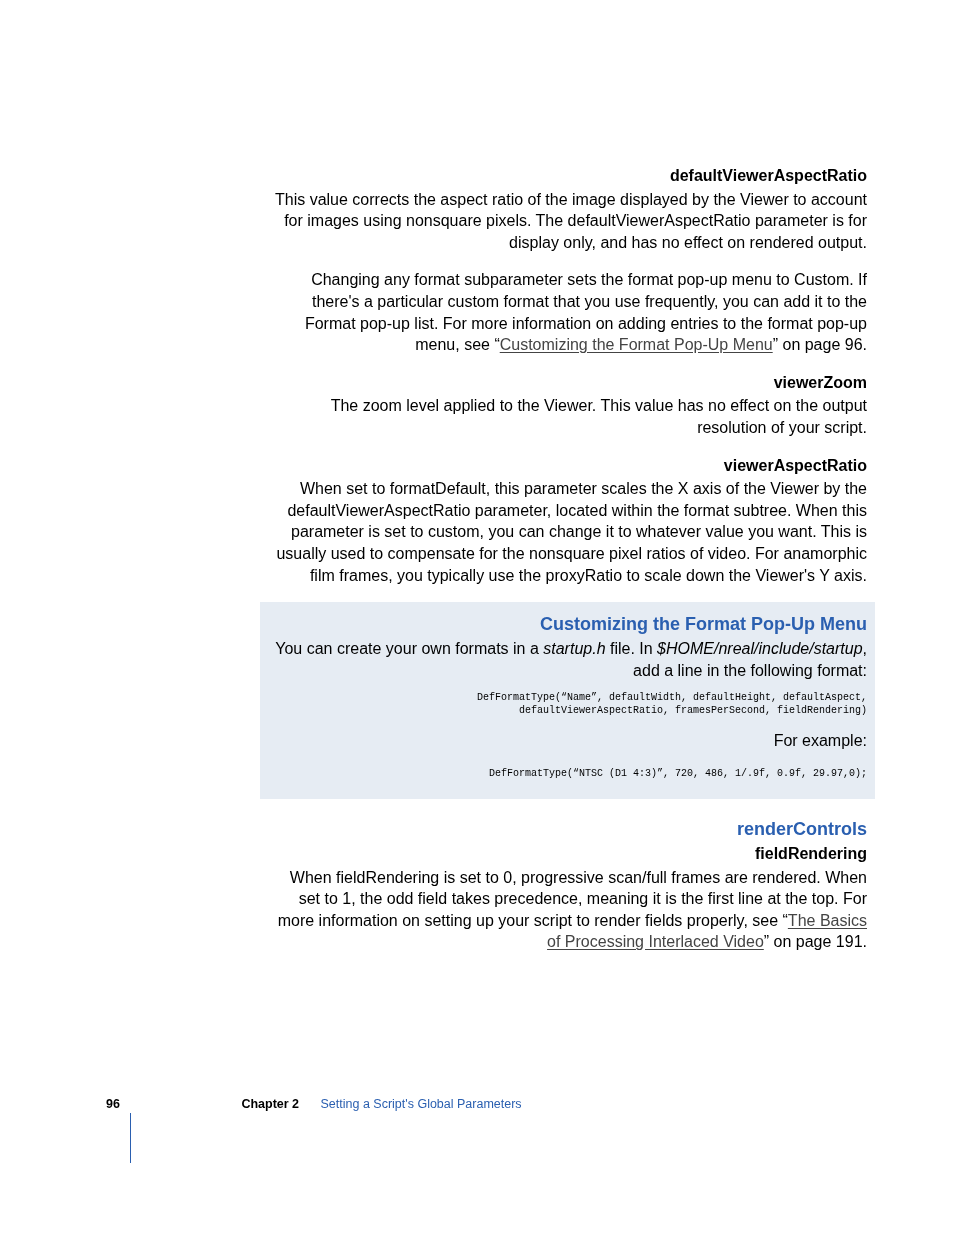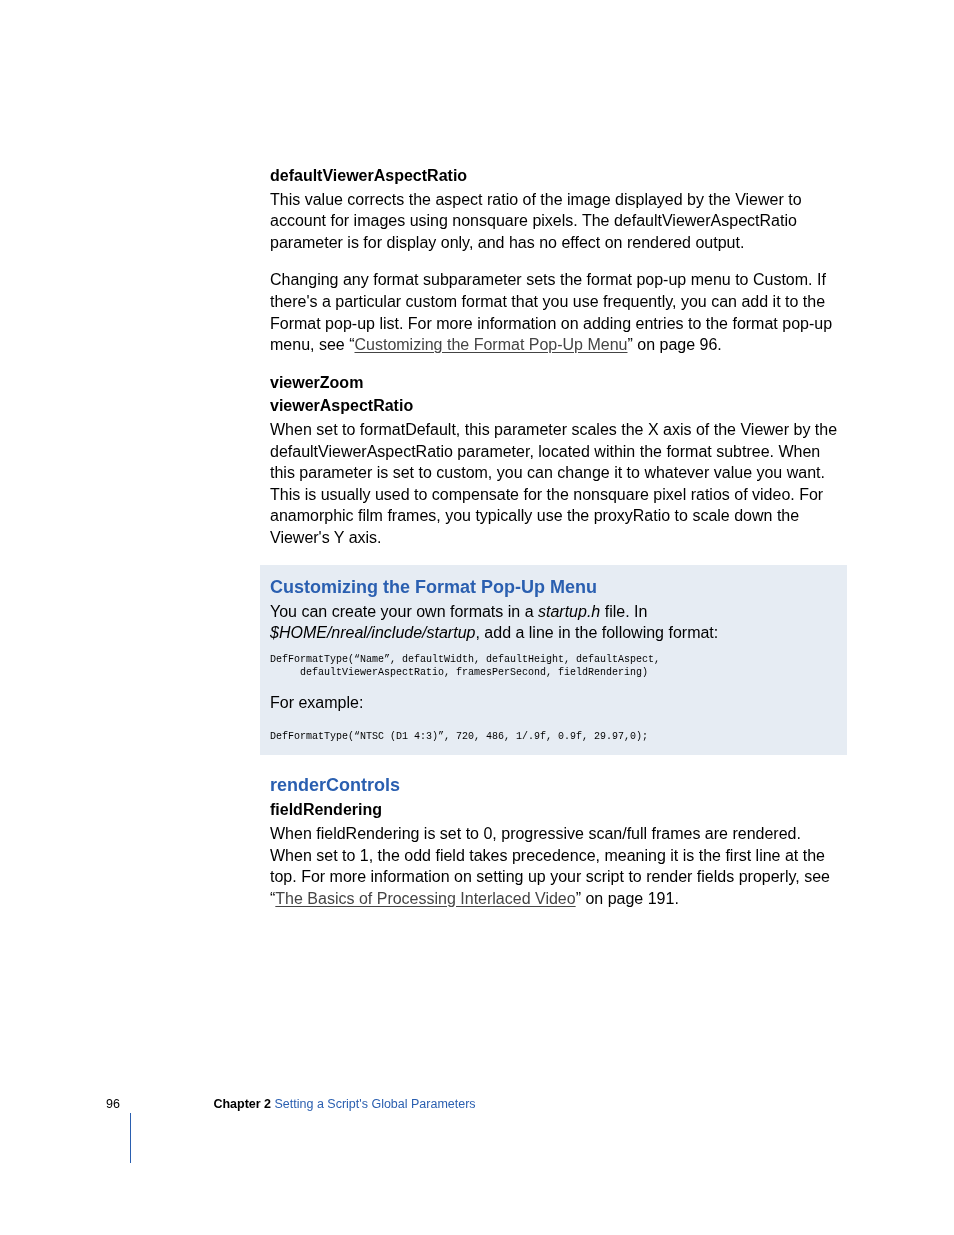--- a/index.html
+++ b/index.html
@@ -8,21 +8,22 @@
     background: #fff;
     font-family: "Myriad Pro", "Segoe UI", "Helvetica Neue", Arial, sans-serif;
     color: #000;
     width: 954px;
     height: 1235px;
     position: relative;
     font-size: 16px;
     line-height: 1.35;
   }
   .page {
-    padding: 165px 115px 0 270px;
+    padding: 165px 87px 0 270px;
+    text-align: right;
   }
   .param-heading {
     font-weight: 700;
     margin: 0 0 2px 0;
   }
   p {
     margin: 0 0 16px 0;
   }
   .section-heading {
     color: #2a5fb0;
@@ -52,29 +53,29 @@
     margin: 6px 0 12px 0;
     line-height: 1.35;
   }
   .footer {
     position: absolute;
     left: 106px;
     bottom: 122px;
     font-size: 12.5px;
   }
   .footer .pg {
-    font-weight: 400;
-    margin-right: 90px;
+    font-weight: 700;
+    margin-right: 118px;
   }
   .footer .chap {
     font-weight: 700;
   }
   .footer .chaptitle {
     color: #2a5fb0;
-    margin-left: 0;
+    margin-left: 18px;
   }
   .rule {
     position: absolute;
     left: 130px;
     top: 1113px;
     width: 1px;
     height: 50px;
     background: #2a5fb0;
   }
 </style>
@@ -84,33 +85,34 @@
 <div class="page">
 
   <div class="param-heading">defaultViewerAspectRatio</div>
   <p>This value corrects the aspect ratio of the image displayed by the Viewer to account for images using nonsquare pixels. The defaultViewerAspectRatio parameter is for display only, and has no effect on rendered output.</p>
   <p>
     <span>Changing any format subparameter sets the format pop-up menu to Custom. If there's a particular custom format that you use frequently, you can add it to the Format pop-up list. For more information on adding entries to the format pop-up menu, see “</span><span class="link">Customizing the Format Pop-Up Menu</span><span>” on page 96.</span>
   </p>
 
 
   <div class="param-heading">viewerZoom</div>
+  <p>The zoom level applied to the Viewer. This value has no effect on the output resolution of your script.</p>
 
   <div class="param-heading">viewerAspectRatio</div>
   <p>When set to formatDefault, this parameter scales the X axis of the Viewer by the defaultViewerAspectRatio parameter, located within the format subtree. When this parameter is set to custom, you can change it to whatever value you want. This is usually used to compensate for the nonsquare pixel ratios of video. For anamorphic film frames, you typically use the proxyRatio to scale down the Viewer's Y axis.</p>
 
   <div class="callout">
     <div class="section-heading" style="margin-top:0">Customizing the Format Pop-Up Menu</div>
     <p style="margin-bottom:9px">
       <span>You can create your own formats in a </span><span class="italic">startup.h</span><span> file. In </span><span class="italic">$HOME/nreal/include/startup</span><span>, add a line in the following format:</span>
     </p>
     <div class="code">DefFormatType(“Name”, defaultWidth, defaultHeight, defaultAspect,
      defaultViewerAspectRatio, framesPerSecond, fieldRendering)</div>
     <p style="">For example:</p>
-    <div class="code" style="margin-bottom:2px">DefFormatType(“NTSC (D1 4:3)”, 720, 486, 1/.9f, 0.9f, 29.97,0);</div>
+    <div class="code" style="margin-bottom:8px">DefFormatType(“NTSC (D1 4:3)”, 720, 486, 1/.9f, 0.9f, 29.97,0);</div>
   </div>
 
   <div class="section-heading">renderControls</div>
 
   <div class="param-heading">fieldRendering</div>
   <p>
     <span>When fieldRendering is set to 0, progressive scan/full frames are rendered. When set to 1, the odd field takes precedence, meaning it is the first line at the top. For more information on setting up your script to render fields properly, see “</span><span class="link">The Basics of Processing Interlaced Video</span><span>” on page 191.</span>
   </p>
 
 </div>

